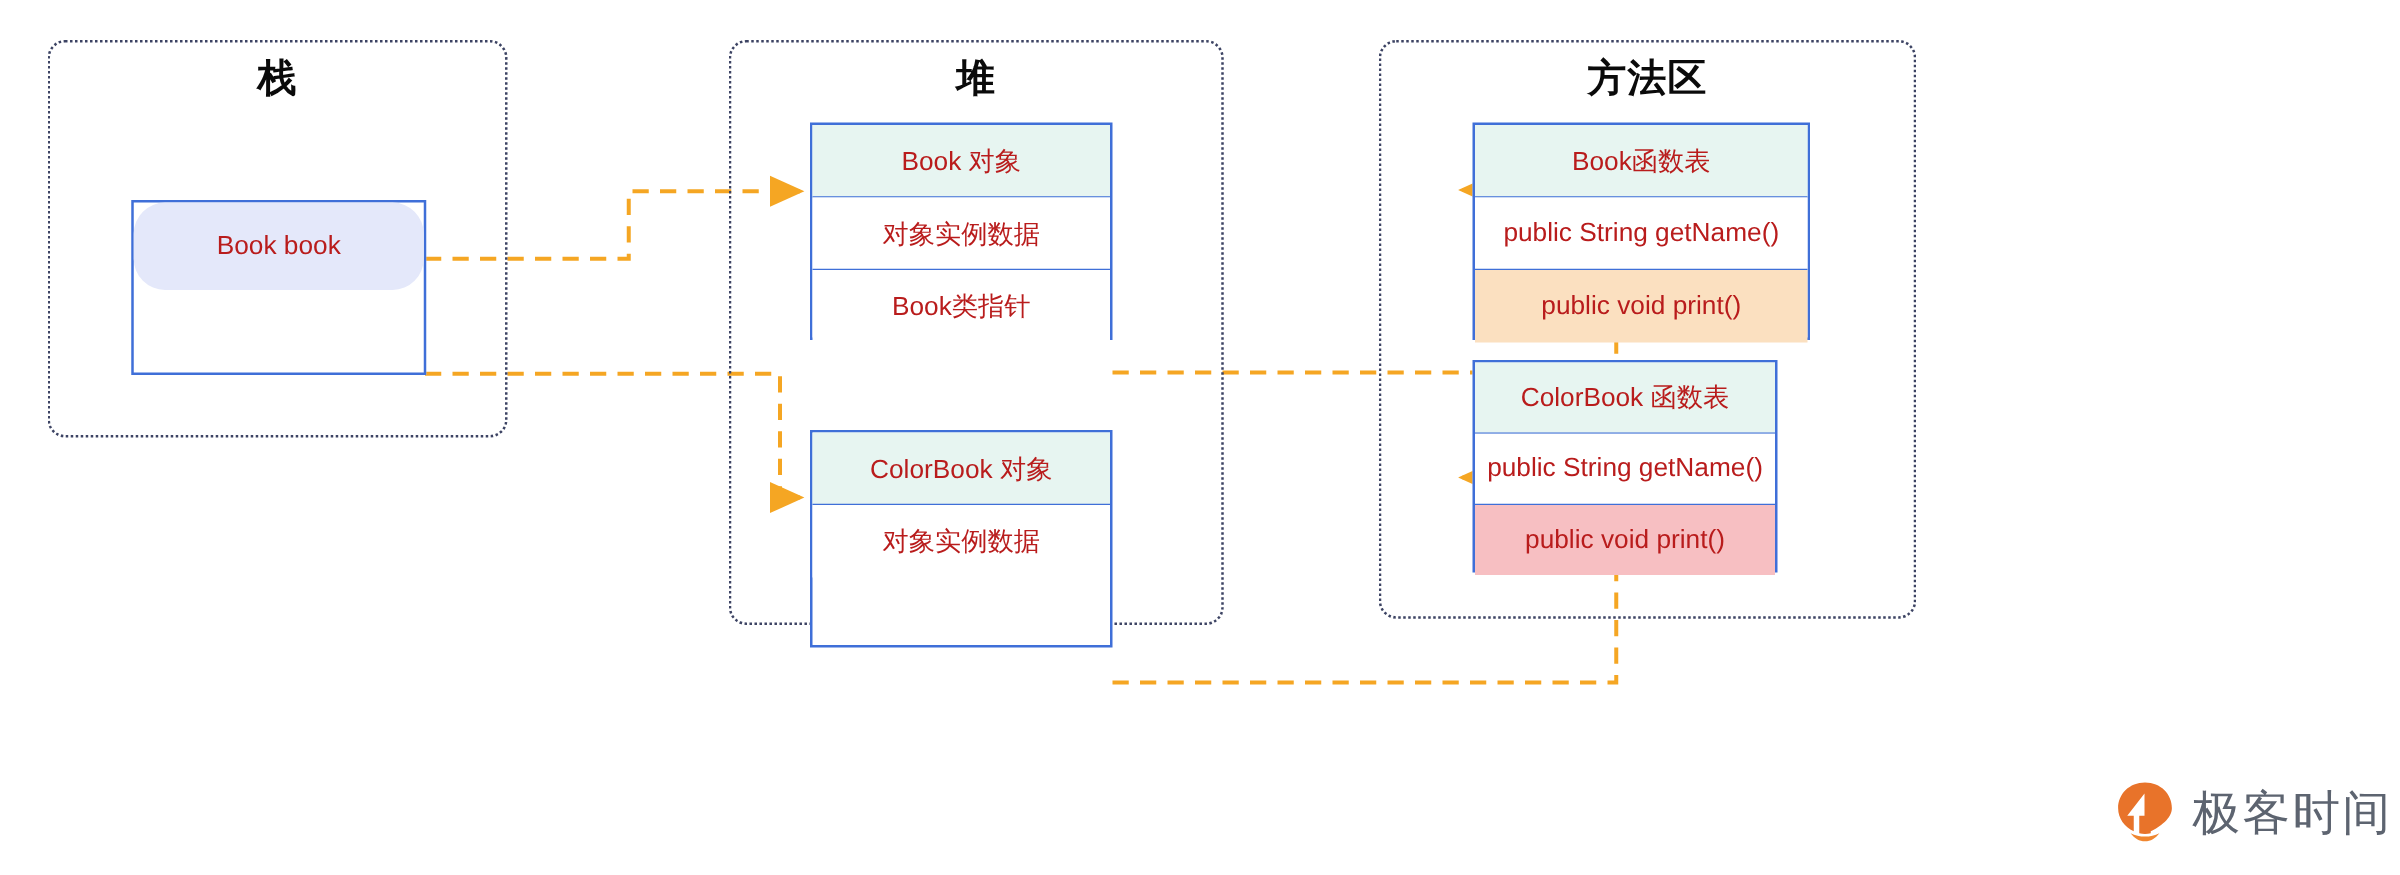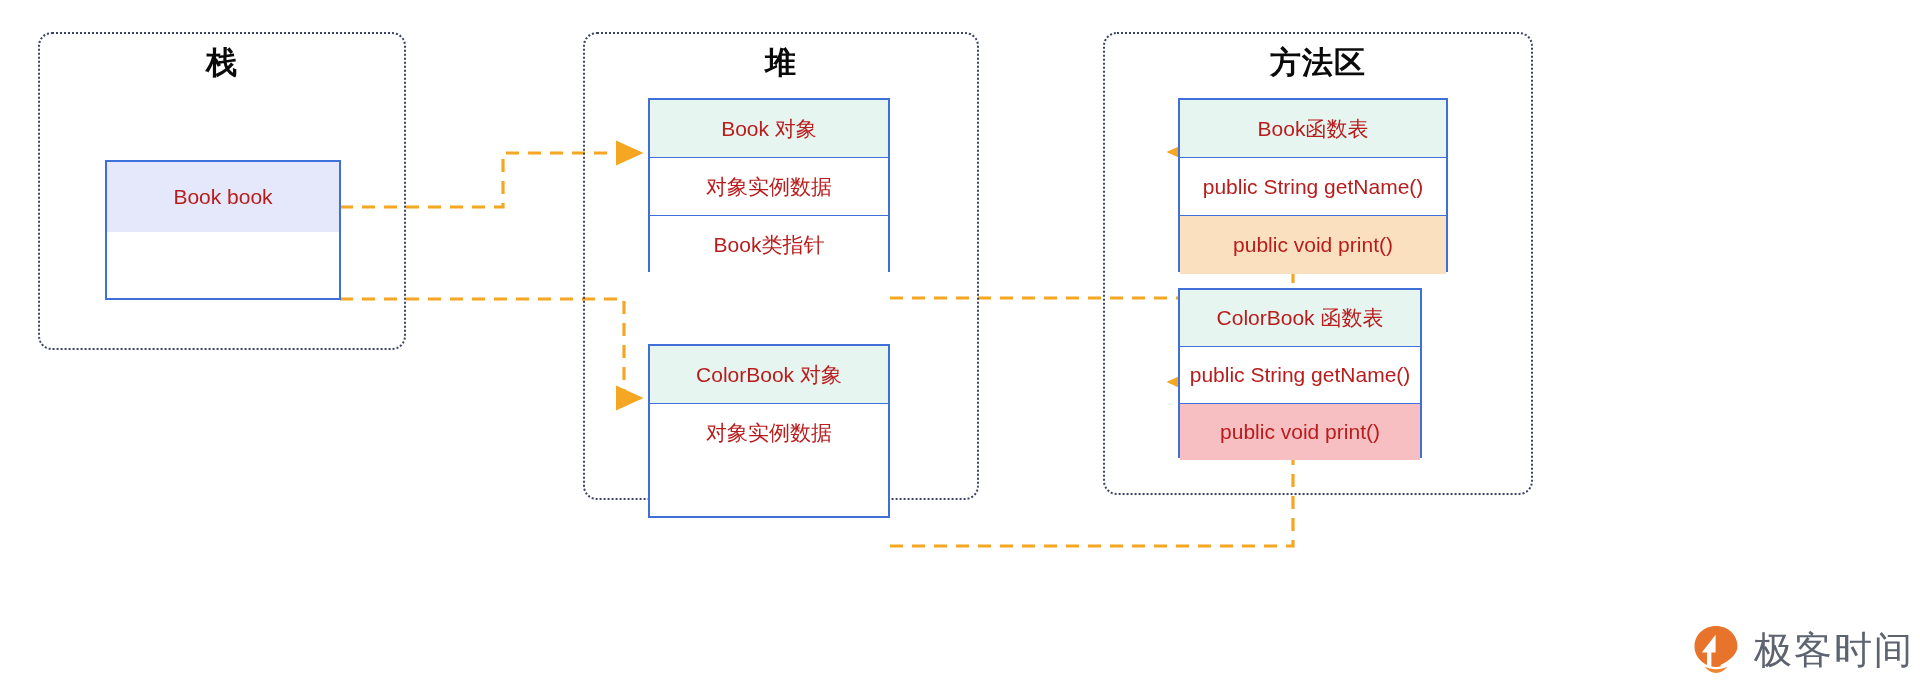--- a/index.html
+++ b/index.html
@@ -44,21 +44,21 @@
     color:#b91c1c;
     width:100%;
     border-bottom:1.5px solid #3f6fd8;
     white-space:nowrap;
   }
   .row:last-child{border-bottom:none;}
   .row.hdr{background:#e7f5f1;}
   .row.plain{background:#ffffff;}
   .row.orange{background:#fbe0c0;}
   .row.pink{background:#f7bfc2;}
-  .row.stack{background:#e4e8fa;}
+  .row.stack{background:#e4e8fa;border-radius:25px;}
 
   
   .logo{position:absolute;display:flex;align-items:center;gap:10px;}
   .logo-text{
     font-size:38px;
     color:#5d6470;
     font-family:"Liberation Sans","DejaVu Sans",sans-serif;
     letter-spacing:2px;
   }
 </style>

